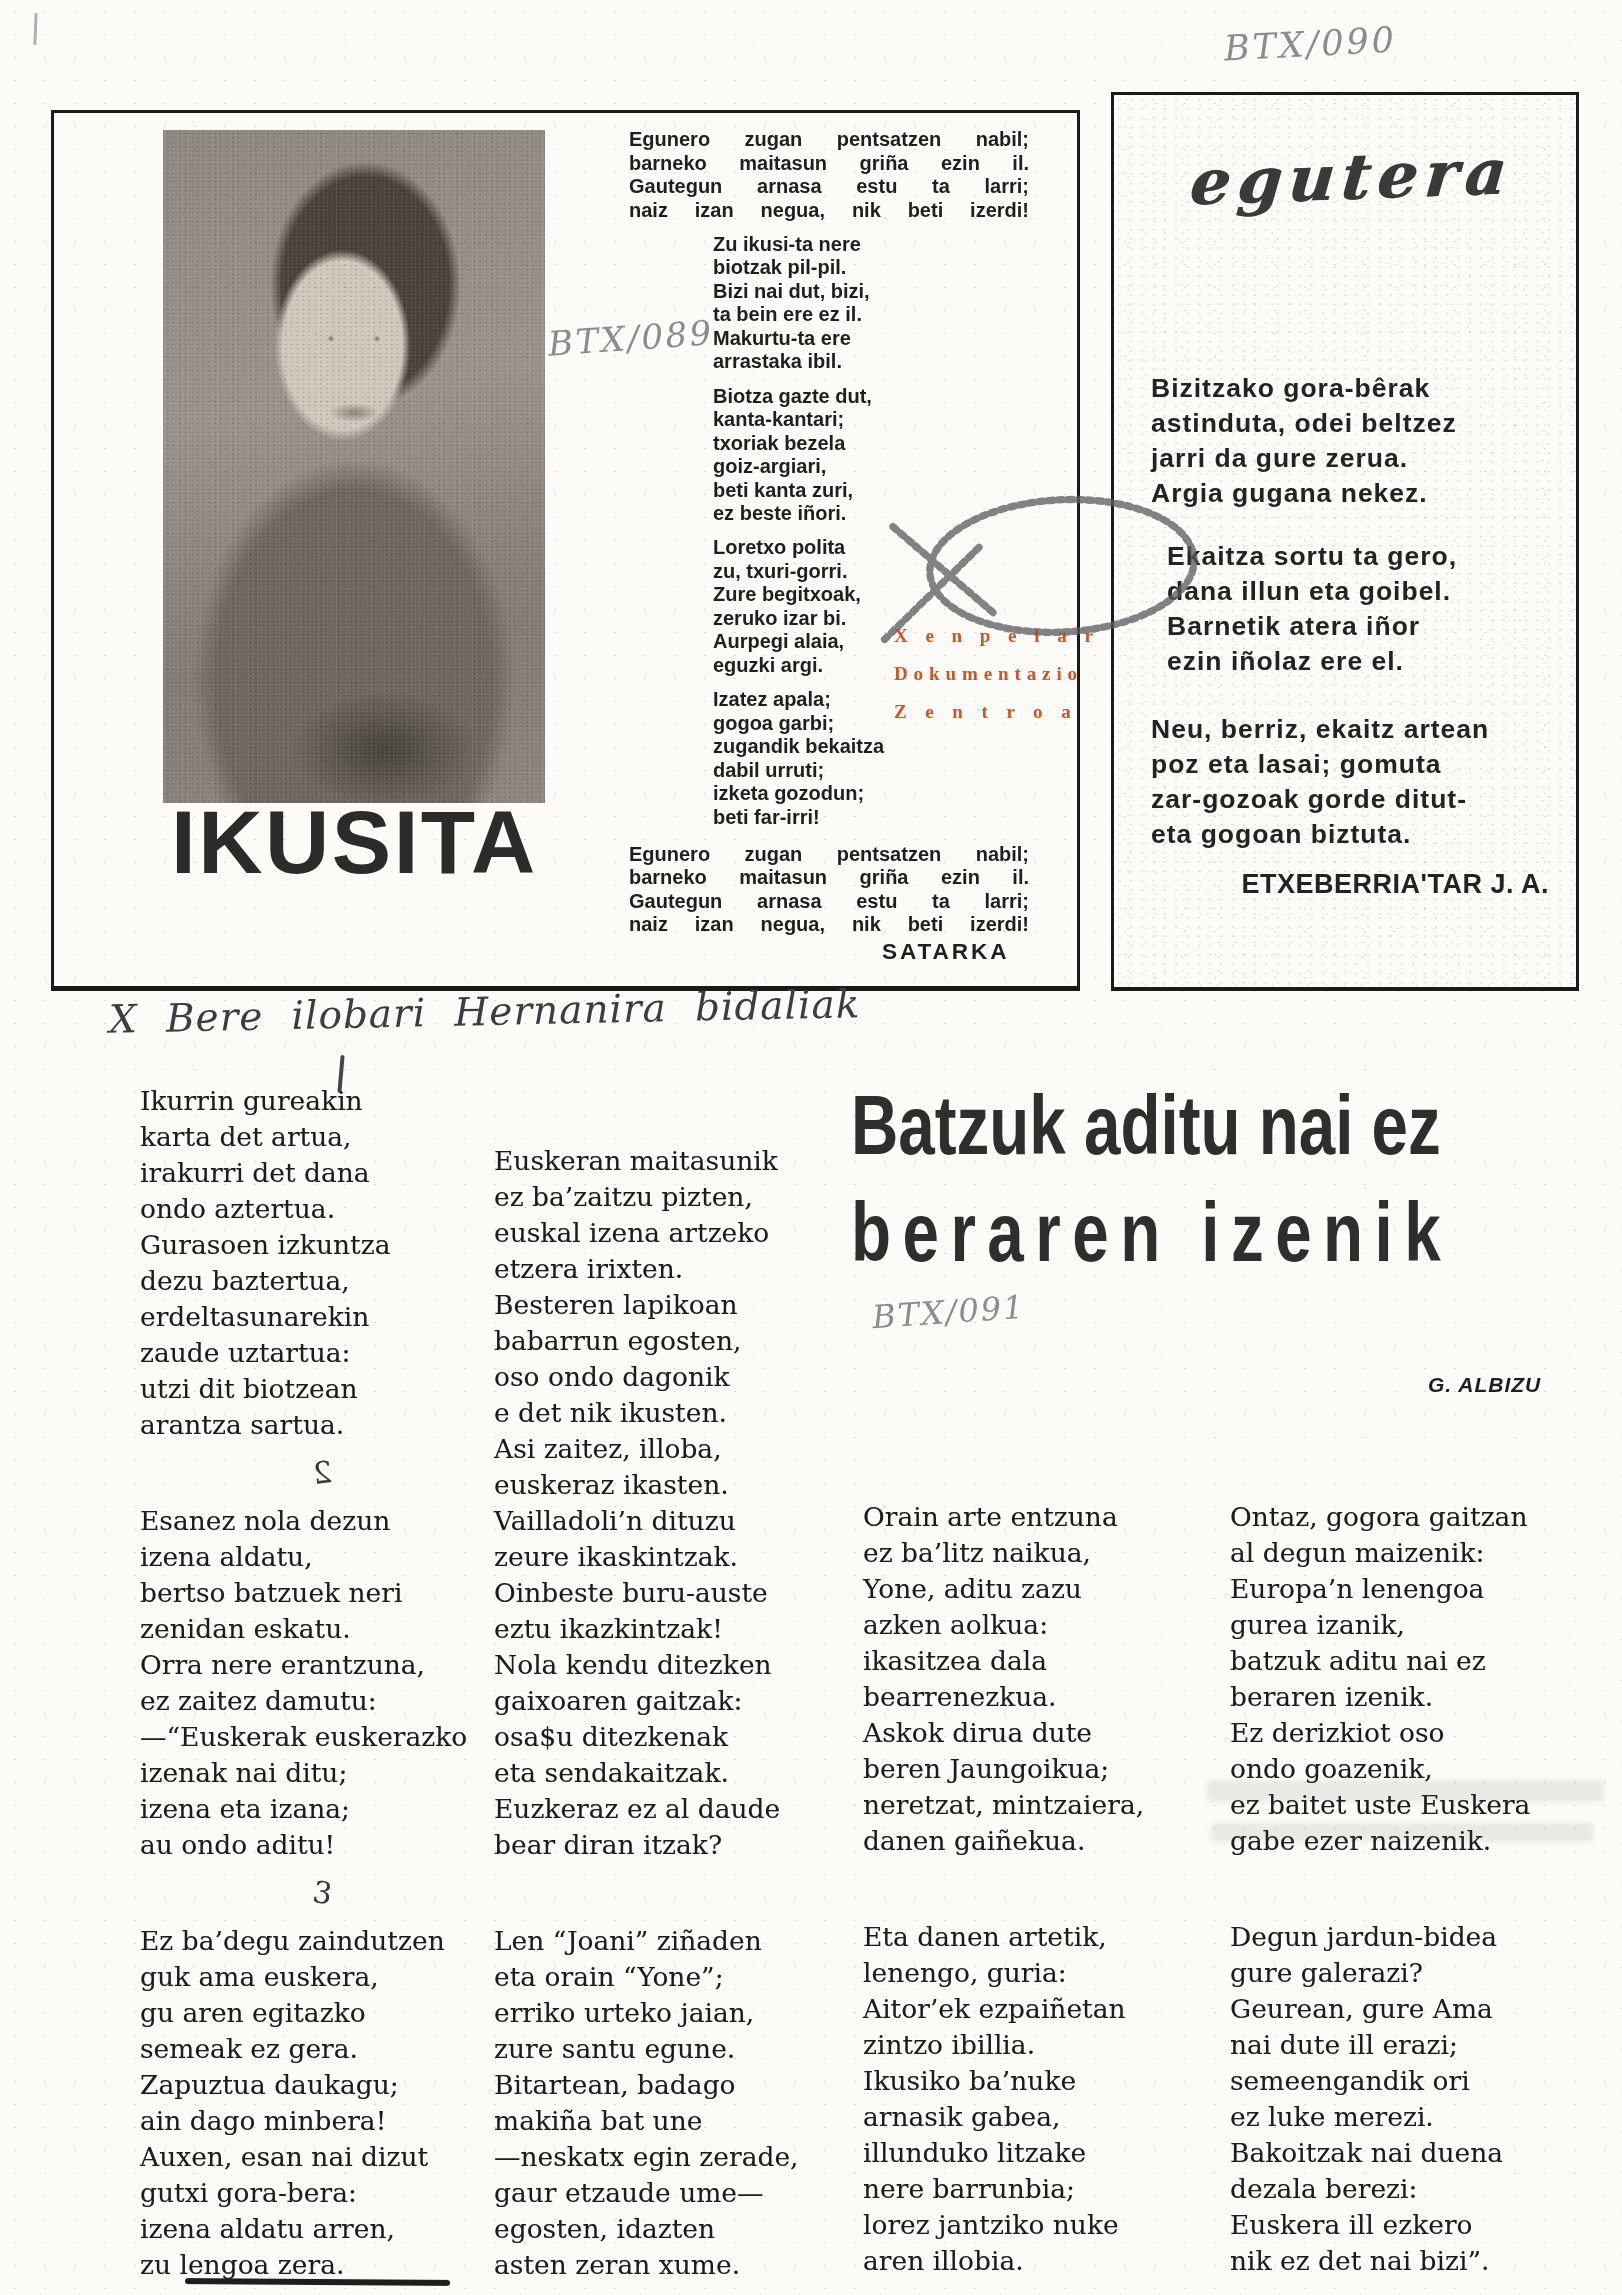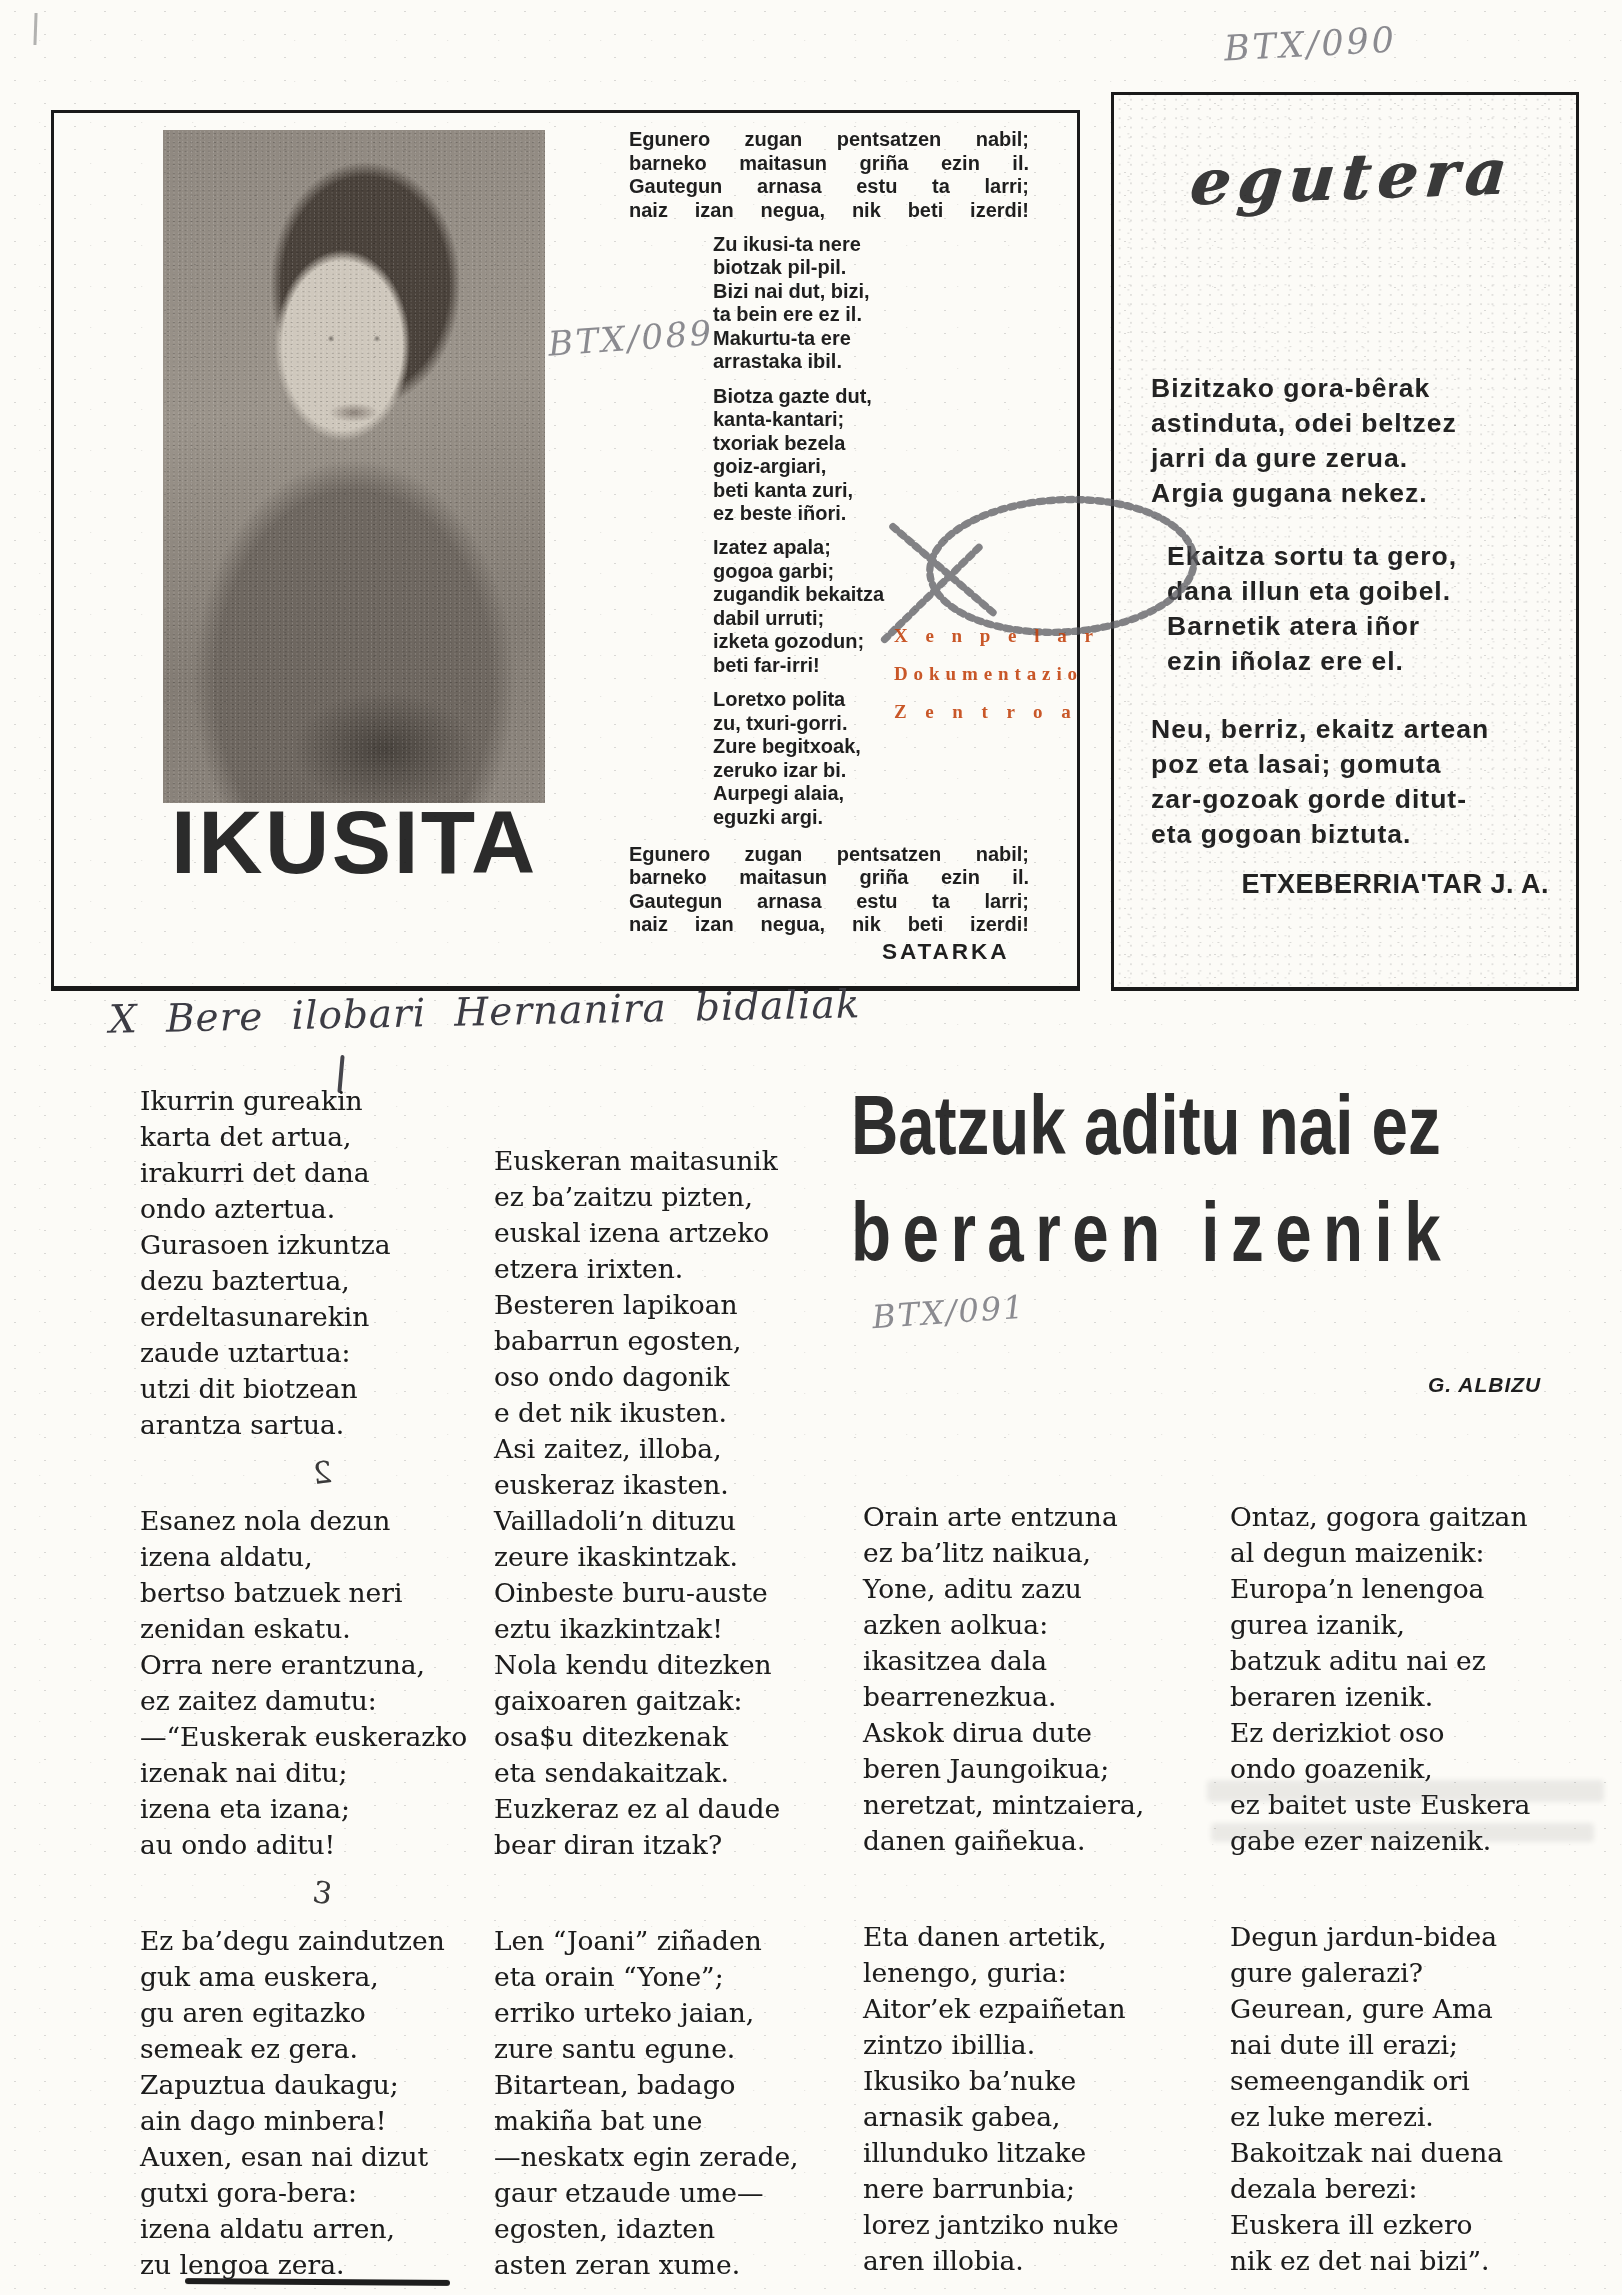--- a/index.html
+++ b/index.html
@@ -138,34 +138,34 @@
       </div>
     <div class="stanza">
         <div class="pl">Biotza gazte dut,</div>
         <div class="pl">kanta-kantari;</div>
         <div class="pl">txoriak bezela</div>
         <div class="pl">goiz-argiari,</div>
         <div class="pl">beti kanta zuri,</div>
         <div class="pl">ez beste iñori.</div>
       </div>
     <div class="stanza">
+        <div class="pl">Loretxo polita</div>
+        <div class="pl">zu, txuri-gorri.</div>
+        <div class="pl">Zure begitxoak,</div>
+        <div class="pl">zeruko izar bi.</div>
+        <div class="pl">Aurpegi alaia,</div>
+        <div class="pl">eguzki argi.</div>
+      </div>
+    <div class="stanza">
         <div class="pl">Izatez apala;</div>
         <div class="pl">gogoa garbi;</div>
         <div class="pl">zugandik bekaitza</div>
         <div class="pl">dabil urruti;</div>
         <div class="pl">izketa gozodun;</div>
         <div class="pl">beti far-irri!</div>
-      </div>
-    <div class="stanza">
-        <div class="pl">Loretxo polita</div>
-        <div class="pl">zu, txuri-gorri.</div>
-        <div class="pl">Zure begitxoak,</div>
-        <div class="pl">zeruko izar bi.</div>
-        <div class="pl">Aurpegi alaia,</div>
-        <div class="pl">eguzki argi.</div>
       </div>
   </div>
   <div class="refrain refrain2">
       <div class="pl">Egunero zugan pentsatzen nabil;</div>
       <div class="pl">barneko maitasun griña ezin il.</div>
       <div class="pl">Gautegun arnasa estu ta larri;</div>
       <div class="pl">naiz izan negua, nik beti izerdi!</div>
     </div>
   <div class="mid-sig">SATARKA</div>
 </div>

